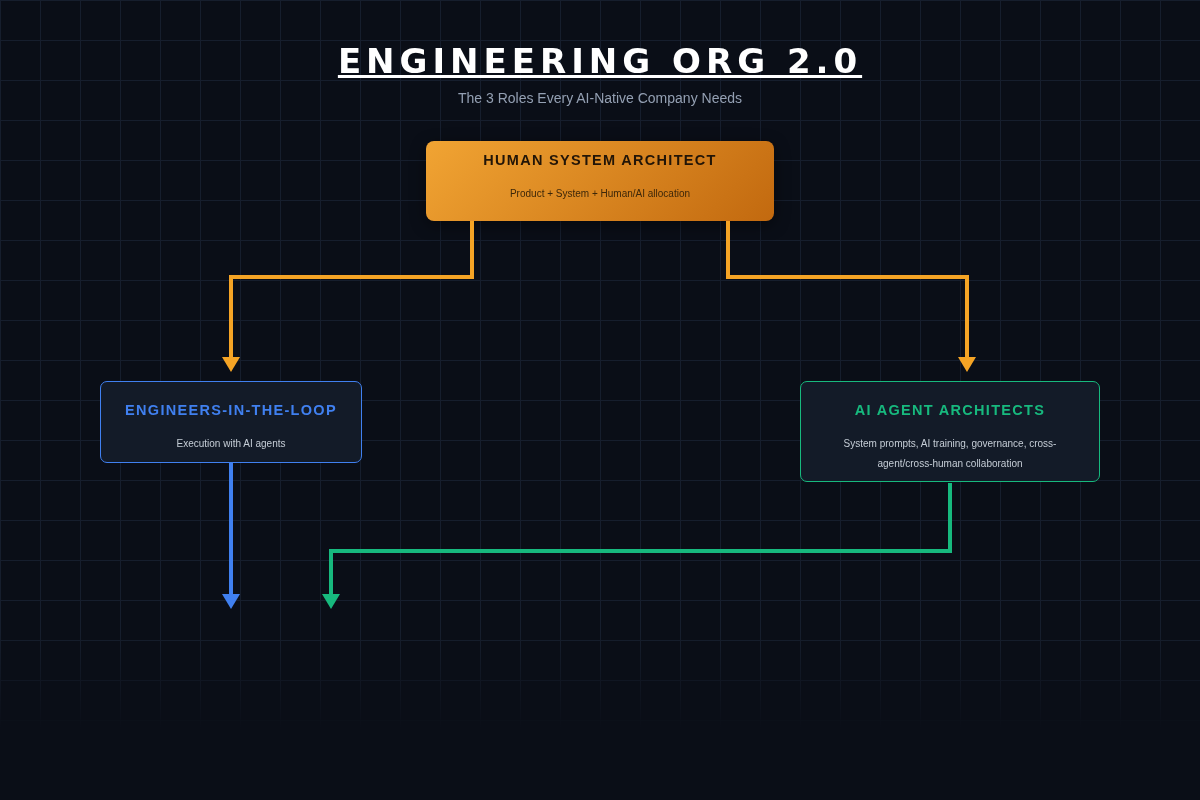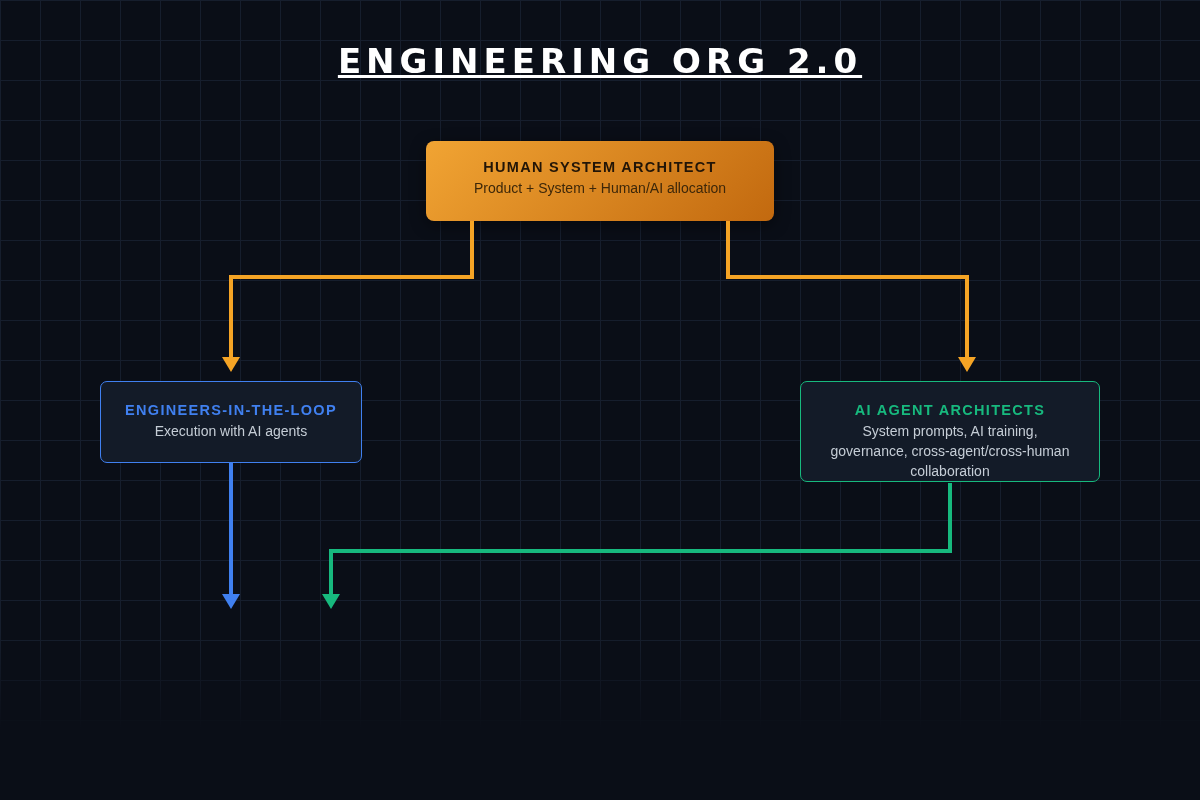--- a/index.html
+++ b/index.html
@@ -29,24 +29,24 @@
   .page-subtitle{
     position:absolute;top:90px;left:0;width:100%;
     text-align:center;font-size:14px;
     color:var(--subtitle,#94a0b3);
   }
   .node{
     position:absolute;box-sizing:border-box;text-align:center;
     border-radius:8px;
   }
   .node-title{font-weight:bold;font-size:14.5px;letter-spacing:1.3px;}
-  .node-sub{font-size:14px;margin-top:3px;line-height:20px;}
+  .node-sub{font-size:10px;margin-top:16px;line-height:20px;}
 
   .node-root{
-    left:426px;top:141px;width:348px;height:80px;padding-top:18px;
+    left:426px;top:141px;width:348px;height:80px;padding-top:11px;
     background:linear-gradient(135deg,var(--orange-grad-start,#f1a433),var(--orange-grad-end,#c2690f));
     box-shadow:0 4px 16px rgba(0,0,0,.45);
     border-radius:8px;
   }
   .node-root .node-title{color:var(--dark-text,#221507);}
   .node-root .node-sub{color:var(--dark-subtext,#3d2709);}
 
   .node-blue{
     left:100px;top:381px;width:262px;height:82px;padding-top:20px;
     background:var(--node-bg,#131b28);
@@ -88,20 +88,21 @@
   .arrow.a-green{border-top-color:var(--green,#17b97e);}
 </style>
 </head>
 <body>
 
 <div class="canvas">
 
   <div class="grid-layer"></div>
 
   <h1 class="page-title">ENGINEERING ORG 2.0</h1>
+  <div class="page-subtitle">The 3 Roles Every AI-Native Company Needs</div>
 
   <div class="node node-root">
     <div class="node-title">HUMAN SYSTEM ARCHITECT</div>
     <div class="node-sub">Product + System + Human/AI allocation</div>
   </div>
 
   <div class="edge v c-orange" style="left:470px;top:221px;height:56px"></div>
   <div class="edge h c-orange" style="left:229px;top:275px;width:245px"></div>
   <div class="edge v c-orange" style="left:229px;top:275px;height:83px"></div>
   <div class="arrow a-orange" style="left:222px;top:357px"></div>

